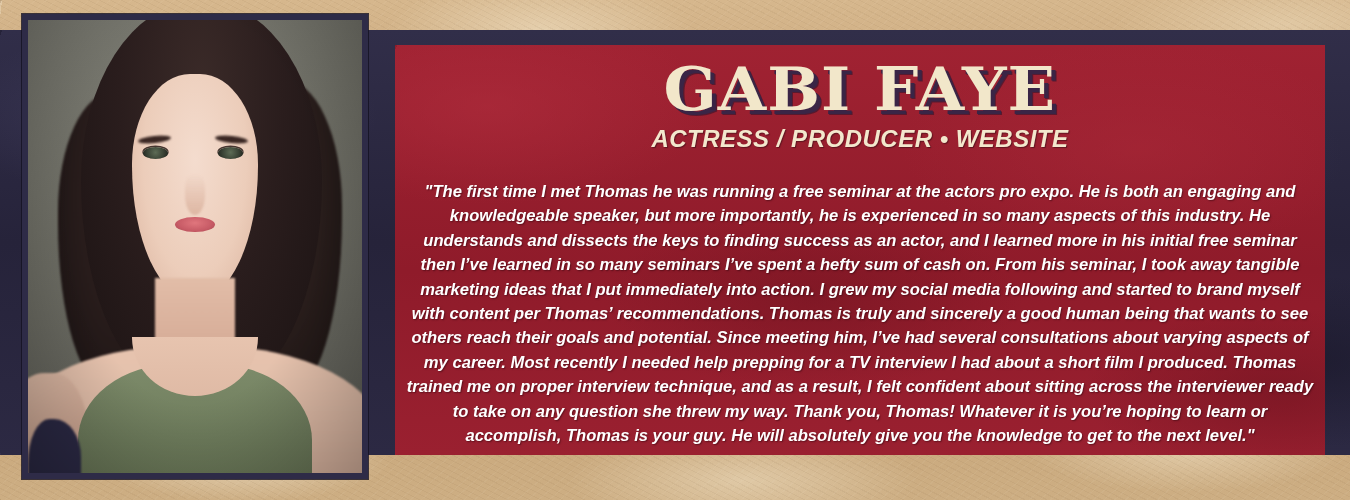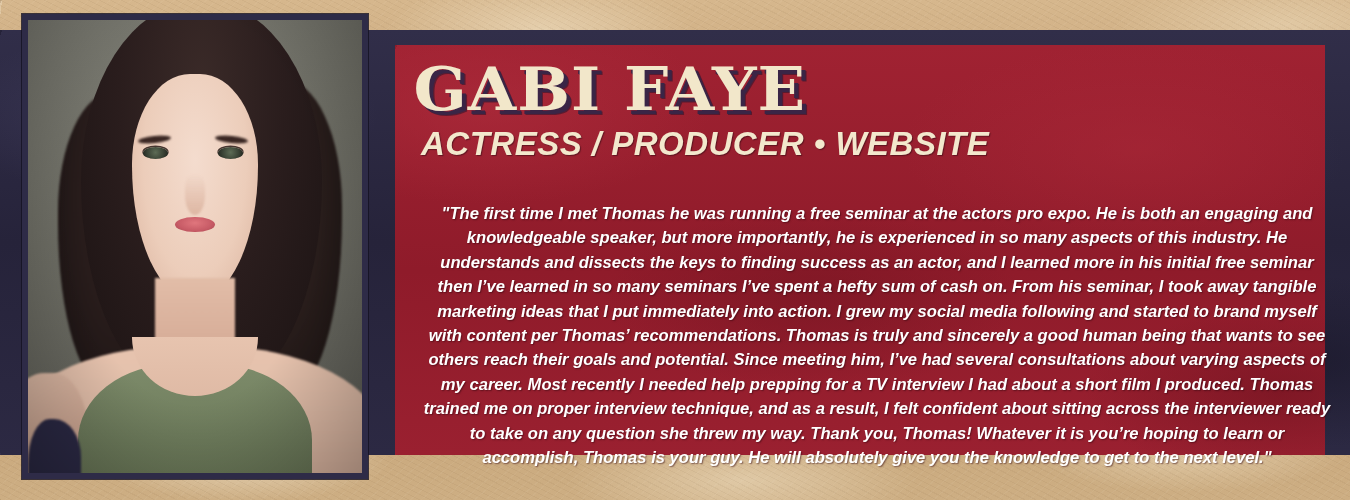--- a/index.html
+++ b/index.html
@@ -77,21 +77,21 @@
       radial-gradient(ellipse 340px 150px at 80% 25%, rgba(172,42,58,0.45), rgba(0,0,0,0) 70%),
       radial-gradient(ellipse 280px 120px at 95% 85%, rgba(108,18,30,0.55), rgba(0,0,0,0) 70%),
       linear-gradient(112deg, rgba(72,10,20,0.26) 0 2px, rgba(0,0,0,0) 2px 24px),
       linear-gradient(68deg,  rgba(195,62,78,0.16) 0 1px, rgba(0,0,0,0) 1px 19px),
       linear-gradient(150deg, rgba(60,8,16,0.18) 0 1px, rgba(0,0,0,0) 1px 33px),
       linear-gradient(180deg, #a02232 0%, #8f1b2a 55%, #9a2030 100%);
     box-sizing: border-box;
     padding: 0 26px;
     display: flex;
     flex-direction: column;
-    align-items: flex-start;
+    align-items: center;
   }
 
   
   .photo-frame {
     position: absolute;
     left: 22px;
     top: 14px;
     width: 346px;
     height: 465px;
     background: #2e2b47;
@@ -268,25 +268,25 @@
     line-height: 1.0;
     letter-spacing: 1px;
     color: #f2e7ca;
     text-shadow: 4px 4px 0 #3a2546, 5px 5px 0 rgba(34,20,44,0.55);
     white-space: nowrap;
     text-align: center;
     transform: scaleX(1.04);
   }
 
   .subtitle {
-    margin: 6px 0 12px 0;
+    margin: 6px 0 0 0;
     font-family: "Liberation Sans", sans-serif;
     font-style: italic;
     font-weight: 700;
-    font-size: 33px;
+    font-size: 24px;
     letter-spacing: 0.5px;
     color: #f3e8cd;
     text-shadow: 1px 1px 1px rgba(40,10,18,0.5);
     white-space: nowrap;
     text-align: center;
   }
 
   .divider {
     width: 632px;
     height: 3px;

